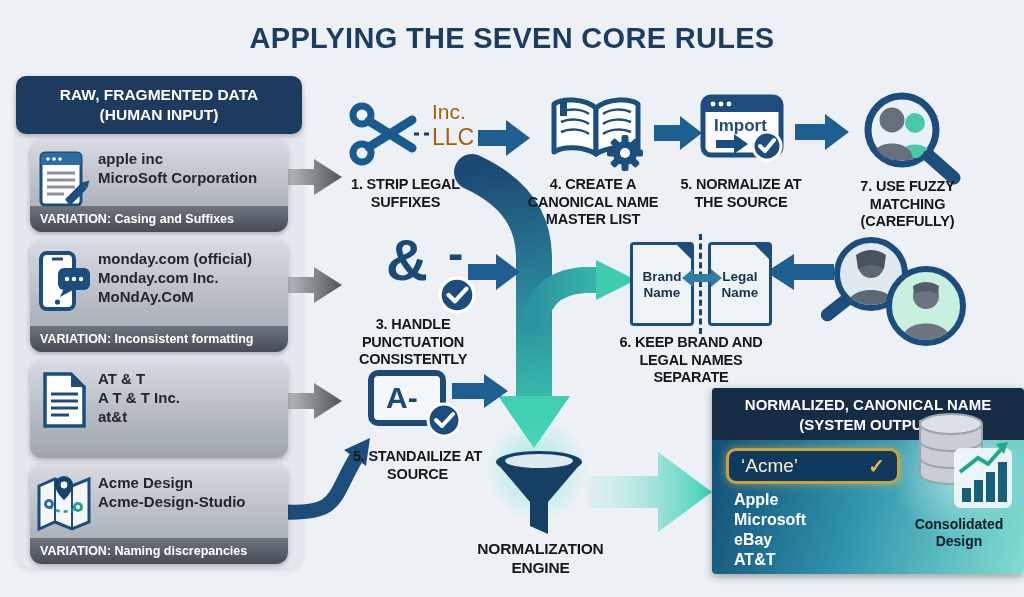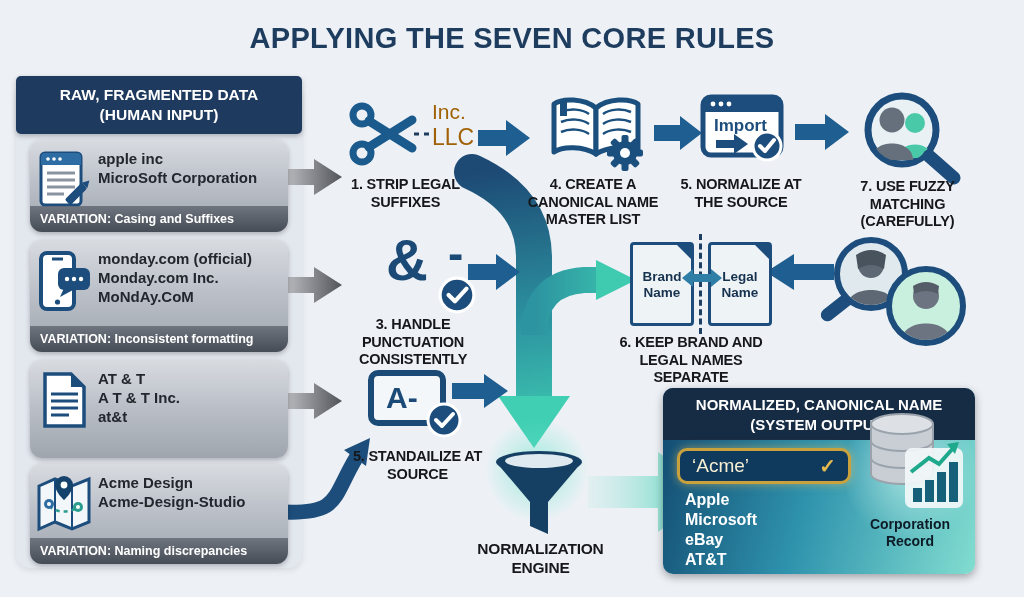--- a/index.html
+++ b/index.html
@@ -5,21 +5,21 @@
   html,body{margin:0;padding:0}
   body{width:1024px;height:597px;position:relative;background:#edf1f6;
        font-family:"Liberation Sans",sans-serif;overflow:hidden}
   .abs{position:absolute}
   .z1{z-index:1}.z2{z-index:2}.z3{z-index:3}.z4{z-index:4}
   .title{position:absolute;top:22px;left:0;right:0;text-align:center;
          font-size:29px;font-weight:800;color:#1d3c5e;letter-spacing:.3px;z-index:3}
   .strip{position:absolute;left:16px;top:84px;width:286px;height:484px;
          background:#e3e7ee;border-radius:14px;box-shadow:0 2px 6px rgba(0,0,0,.10);z-index:1}
   .panel-head{position:absolute;left:16px;top:76px;width:286px;height:58px;
-         background:#1e3a5f;border-radius:5px;color:#fff;text-align:center;
+         background:#1e3a5f;border-radius:10px;color:#fff;text-align:center;
          font-weight:800;font-size:15.5px;line-height:1.3;padding-top:9px;box-sizing:border-box;
          box-shadow:0 2px 5px rgba(0,0,0,.25);z-index:3}
   .card{position:absolute;left:30px;width:258px;border-radius:12px;overflow:hidden;
         background:linear-gradient(180deg,#d8dbe0 0%,#bcc1c9 45%,#9fa5ae 100%);
         box-shadow:0 2px 5px rgba(0,0,0,.25);z-index:3;display:flex}
   .cicon{width:68px;display:flex;align-items:flex-start;justify-content:center;padding-top:10px;flex:none}
   .ctext{flex:1;padding-top:10px;font-size:15px;font-weight:700;color:#23272d;line-height:1.26}
   .ctext div{white-space:nowrap}
   .cvar{position:absolute;left:0;right:0;bottom:0;height:26px;line-height:26px;
         background:linear-gradient(180deg,rgba(96,102,112,.80),rgba(58,64,74,.88));
@@ -34,21 +34,21 @@
         display:flex;align-items:center;padding-left:12px;box-sizing:border-box}
   .doc{position:absolute;z-index:3;width:64px;height:84px;background:#eef3f6;border:3px solid #1c4d7c;
        border-radius:4px;box-sizing:border-box;text-align:center;font-size:13.5px;font-weight:800;
        color:#16324f;line-height:1.15;padding-top:24px}
   .doc::before{content:"";position:absolute;top:-1px;right:-1px;border-style:solid;
        border-width:0 16px 16px 0;border-color:transparent #1c4d7c transparent transparent}
   .dash-v{position:absolute;z-index:3;width:0;border-left:3px dashed #1c3f63}
   .avatar{position:absolute;z-index:3;border-radius:50%;border:6px solid #1c4d7c;
           box-sizing:border-box;overflow:hidden}
   .handle{position:absolute;z-index:2;background:#1c4d7c;border-radius:7px}
-  .outbox{position:absolute;left:663px;top:388px;width:312px;height:186px;border-radius:10px;
+  .outbox{position:absolute;left:712px;top:388px;width:312px;height:186px;border-radius:4px;
           background:linear-gradient(105deg,#11486f 0%,#2f93ad 48%,#82ddd0 100%);
           box-shadow:0 3px 9px rgba(0,0,0,.35);z-index:2;overflow:hidden}
   .outhead{position:absolute;left:0;top:0;right:0;height:52px;background:#162b44;color:#fff;
            text-align:center;font-weight:800;font-size:15px;line-height:1.3;padding-top:7px;box-sizing:border-box}
   .pill{position:absolute;left:14px;top:60px;width:174px;height:36px;background:#0f3a5d;
         border:3px solid #caa23d;border-radius:10px;box-sizing:border-box;display:flex;
         align-items:center;justify-content:space-between;padding:0 12px;
         box-shadow:0 0 10px rgba(235,190,90,.55)}
   .pill .nm{color:#f7efd3;font-size:19px;font-weight:400}
   .pill .ck{color:#e6b94f;font-size:20px;font-weight:800}
@@ -359,14 +359,14 @@
     <ellipse cx="39" cy="14" rx="31" ry="10" fill="#dde1e5" stroke="#9aa2ab" stroke-width="2"></ellipse>
     <path d="M8,31 A31,10 0 0 0 70,31 M8,48 A31,10 0 0 0 70,48" fill="none" stroke="#9aa2ab" stroke-width="2"></path>
     <rect x="42" y="38" width="58" height="60" rx="7" fill="#f2f7f8" opacity="0.92"></rect>
     <rect x="50" y="78" width="9" height="14" fill="#16607a"></rect>
     <rect x="62" y="70" width="9" height="22" fill="#16607a"></rect>
     <rect x="74" y="62" width="9" height="30" fill="#16607a"></rect>
     <rect x="86" y="52" width="9" height="40" fill="#16607a"></rect>
     <polyline points="48,62 66,48 76,54 92,36" stroke="#1fa98c" stroke-width="4" fill="none"></polyline>
     <polygon points="84,34 96,32 92,44" fill="#1fa98c"></polygon>
   </svg>
-  <div class="reclbl">Corporation Record</div>
+  <div class="reclbl">Consolidated Design</div>
 </div>
 
 </body></html>

